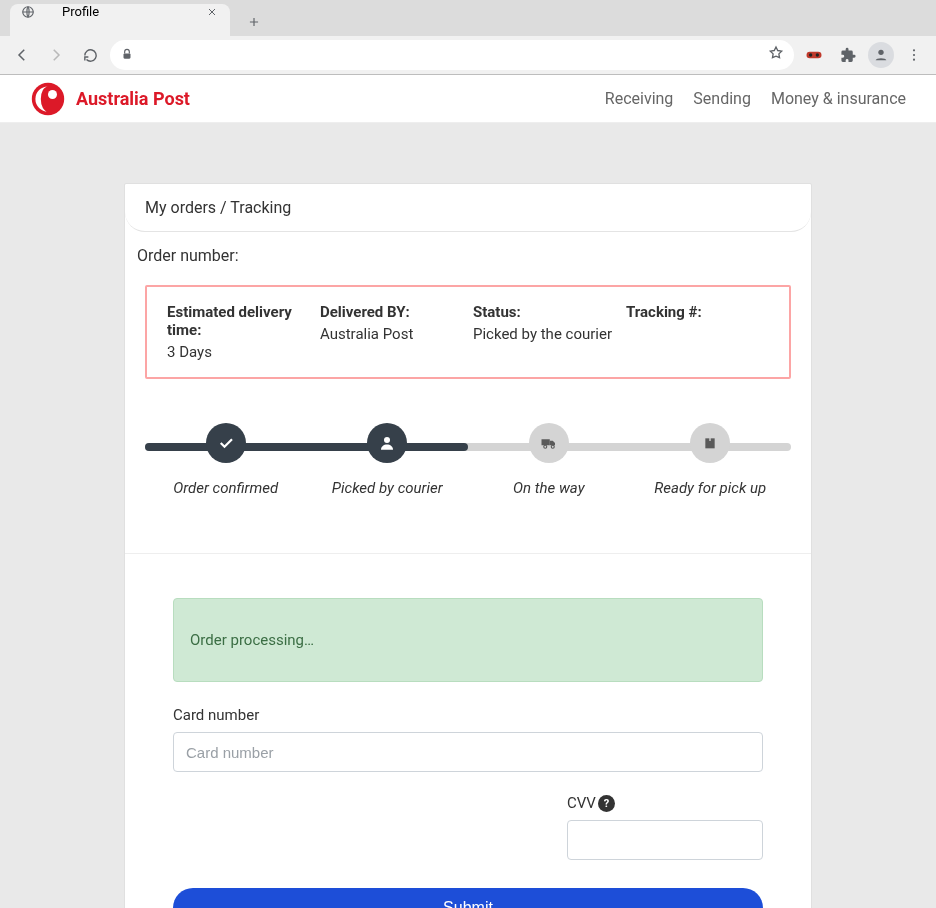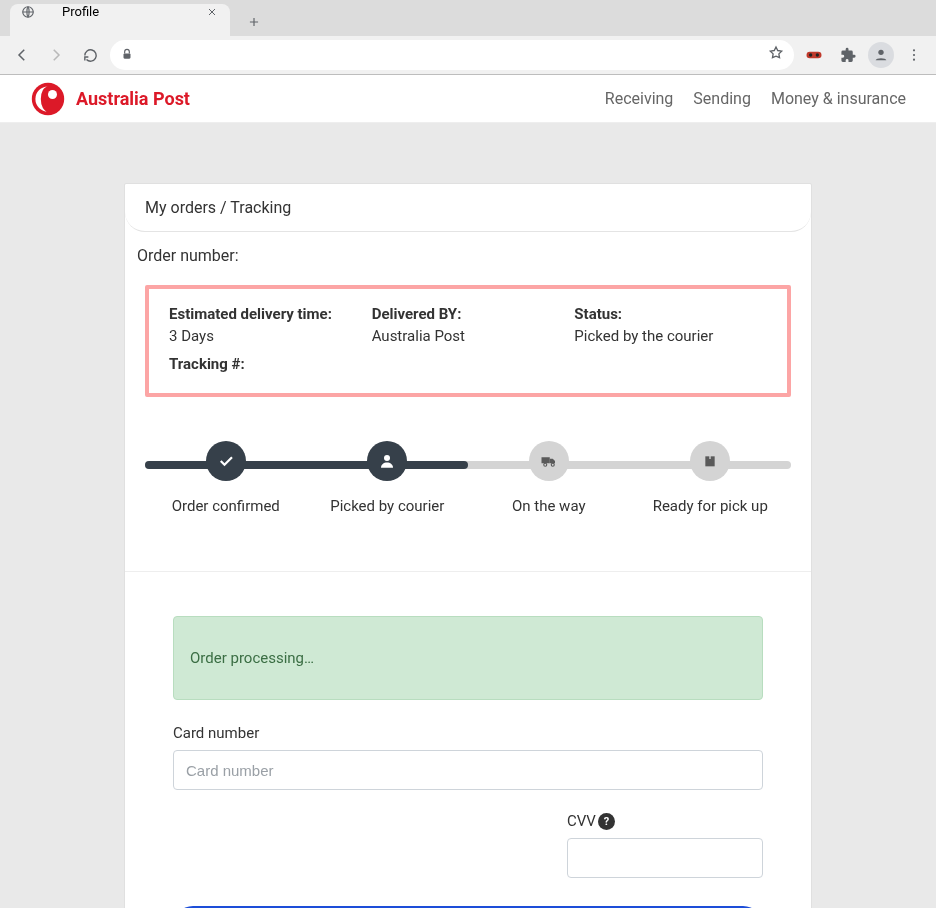--- a/index.html
+++ b/index.html
@@ -30,33 +30,33 @@
   .brand svg { width: 36px; height: 36px; }
   .site-nav { margin-left: auto; display: flex; gap: 20px; }
   .site-nav a { color: #666; text-decoration: none; font-size: 16px; cursor: pointer; }
 
   .page { display: flex; justify-content: center; padding-top: 60px; }
   .card { width: 688px; background: #fff; border: 1px solid #e0e0e0; border-radius: 2px; }
 
   .card-header { padding: 14px 20px; border-bottom: 1px solid #e4e4e4; font-size: 16px; color: #333; border-radius: 20px; }
 
   .order-top { padding: 14px 12px; font-size: 16px; color: #333; }
-  .info-panel { margin: 6px 20px 0; border: 4px solid #fca5a5; border-radius: 2px; padding: 16px 20px; display: grid; grid-template-columns: 1fr 1fr 1fr; gap: 10px; font-size: 15px; color: #333; }
+  .info-panel { margin: 6px 20px 0; border: 2px solid #fca5a5; border-radius: 2px; padding: 16px 20px; display: grid; grid-template-columns: 1fr 1fr 1fr 1fr; gap: 10px; font-size: 15px; color: #333; }
   .info-panel .label { font-weight: 700; }
   .info-panel .value { margin-top: 4px; }
 
   .progress { position: relative; margin: 44px 20px 60px; height: 70px; }
   .track { position: absolute; top: 20px; left: 0; right: 0; height: 8px; background: #d4d4d4; border-radius: 4px; }
   .track-fill { position: absolute; top: 20px; left: 0; height: 8px; background: #36404a; border-radius: 4px; }
   .steps { position: relative; display: flex; justify-content: space-between; }
   .step { width: 162px; text-align: center; position: relative; }
   .step .circle { width: 40px; height: 40px; border-radius: 50%; margin: 0 auto; display: flex; align-items: center; justify-content: center; color: #fff; position: relative; z-index: 2; }
   .step.done .circle { background: #36404a; }
   .step.pending .circle { background: #d4d4d4; color: #5a5a5a; }
-  .step .label { margin-top: 16px; font-size: 15px; color: #333; white-space: nowrap; }
+  .step .label { margin-top: 16px; font-size: 15px; color: #333; white-space: nowrap; font-style: italic; }
 
   .form-section { padding: 44px 48px 40px; border-top: 1px solid #eee; margin-top: 20px; }
   .alert-success { background: #cfe9d4; border: 1px solid #b8ddbf; color: #3b6e44; padding: 32px 16px; border-radius: 4px; font-size: 15px; margin-bottom: 24px; }
   .form-label { display: block; font-size: 15px; color: #333; margin-bottom: 8px; }
   .form-row { display: flex; gap: 30px; margin-top: 22px; }
   .col-exp { flex: 1.3; }
   .col-cvv { flex: 0.7; }
   .input-group { display: flex; }
   .form-control { width: 100%; height: 40px; border: 1px solid #ced4da; border-radius: 4px; padding: 0 12px; font-size: 15px; color: #495057; background: #fff; }
   .input-group .form-control { border-radius: 0; }

